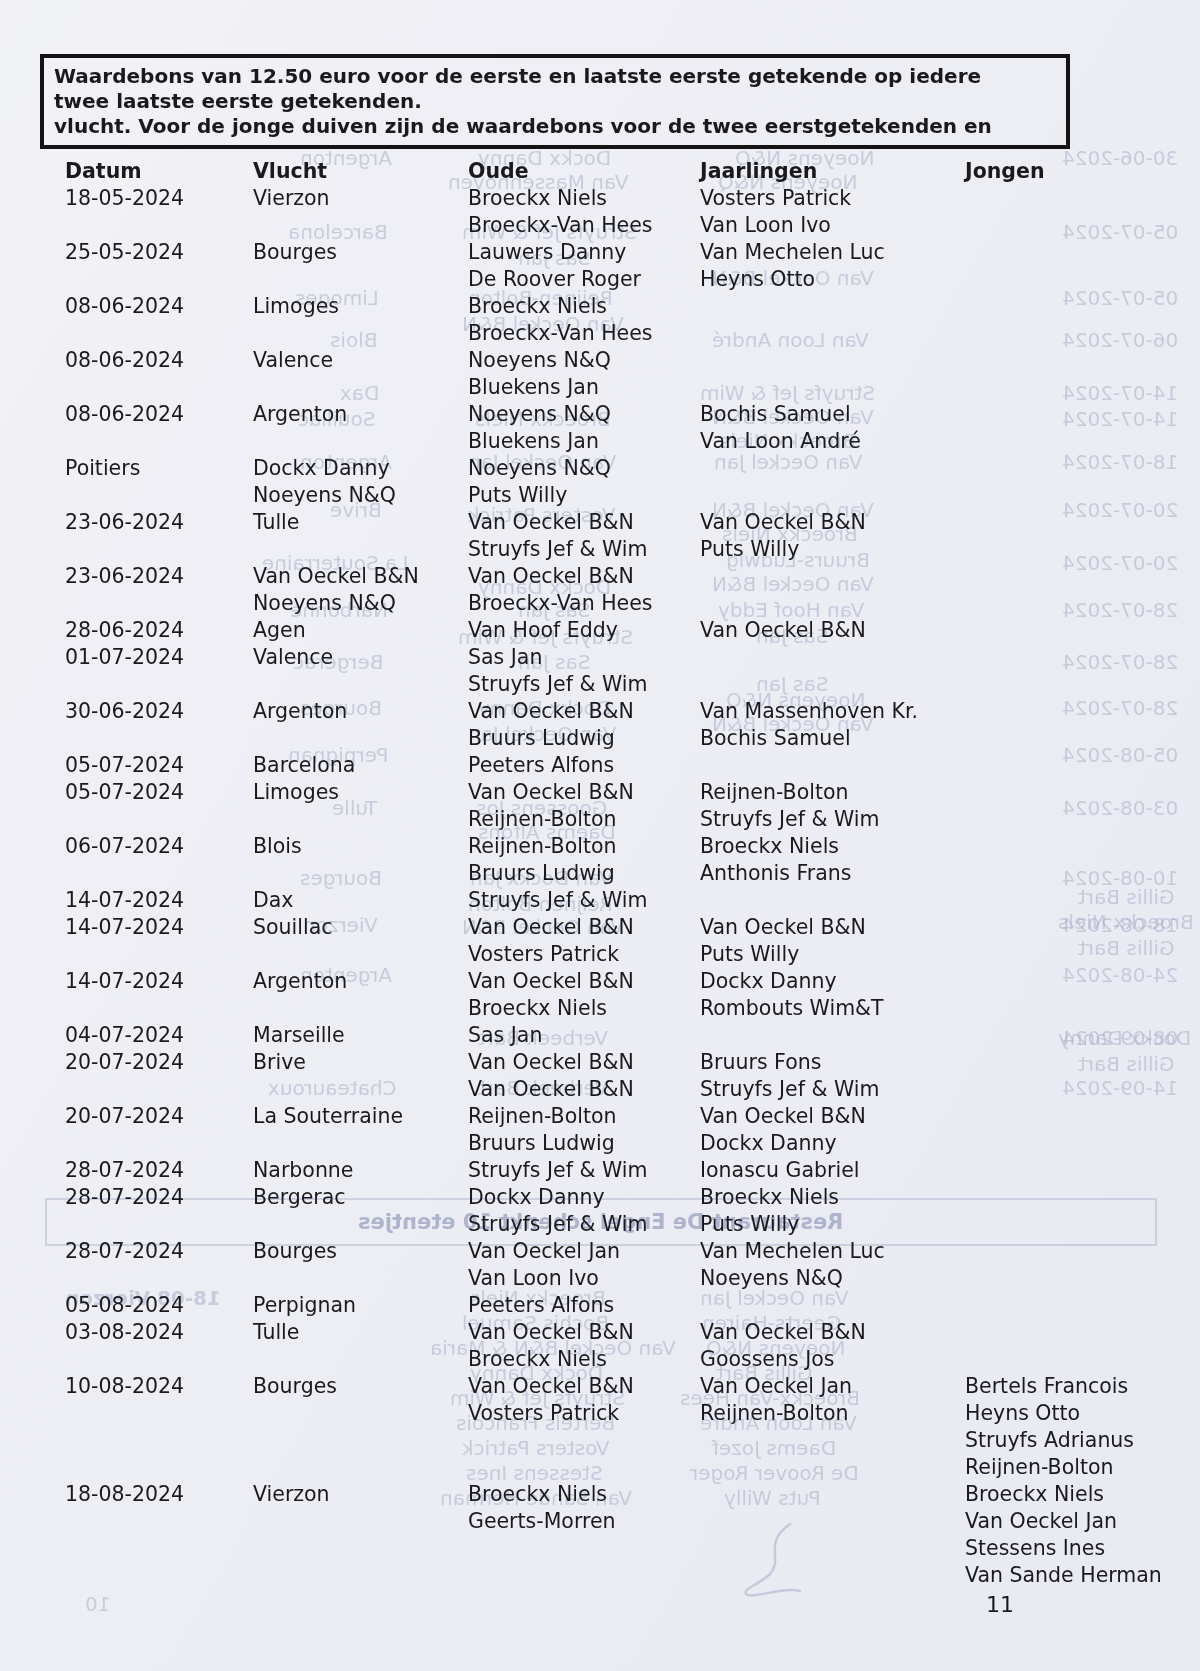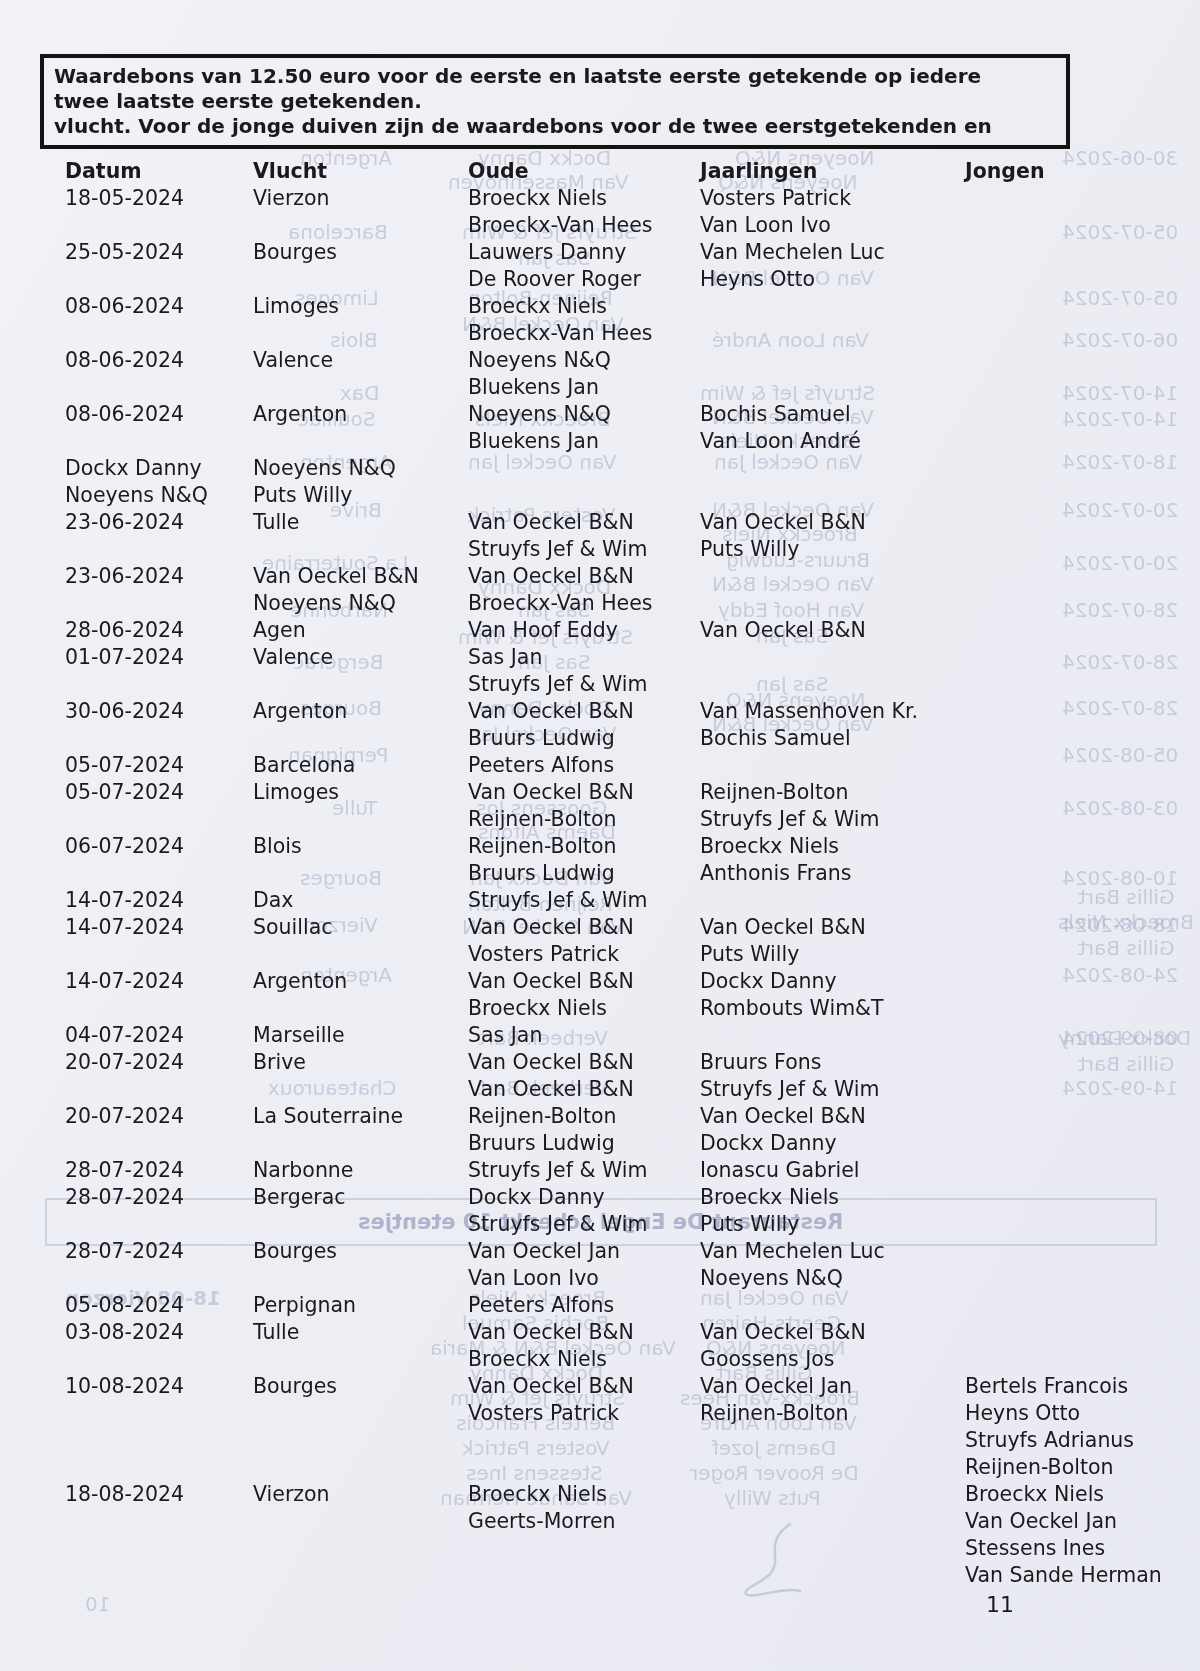--- a/index.html
+++ b/index.html
@@ -236,20 +236,23 @@
               <div class="line">Bluekens Jan</div>
             </div>
             <div class="cell">
               <div class="line">Bochis Samuel</div>
               <div class="line">Van Loon André</div>
             </div>
             <div class="cell"></div>
           </div>
           <div class="row">
             <div class="cell">
+              <div class="line">Poitiers</div>
+            </div>
+            <div class="cell">
               <div class="line">Dockx Danny</div>
               <div class="line">Noeyens N&amp;Q</div>
             </div>
             <div class="cell">
               <div class="line">Noeyens N&amp;Q</div>
               <div class="line">Puts Willy</div>
             </div>
             <div class="cell"></div>
           </div>
           <div class="row">

